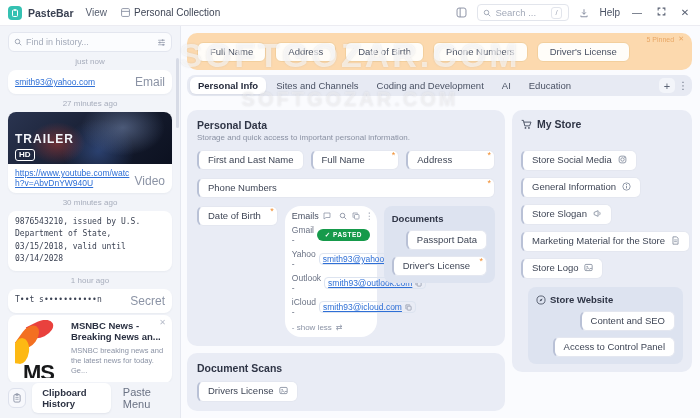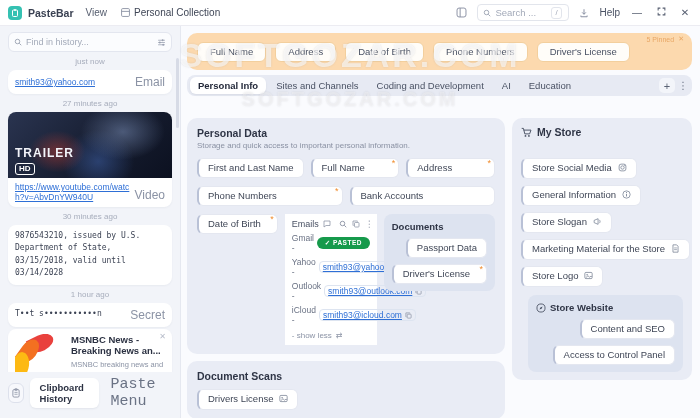--- a/index.html
+++ b/index.html
@@ -32,21 +32,21 @@
   .find-row input { flex:1; border:none; outline:none; background:transparent; font-size:9px; color:#5a6275; min-width:0; font-family:"Liberation Sans",sans-serif; }
   .find-row input::placeholder { color:#a3aab9; }
   .sb-scroll { flex:1; min-height:0; overflow:hidden; padding:0 8px 4px 8px; }
   .time { text-align:center; font-size:8px; color:#a7adbc; margin:5px 0 4px 0; }
   .card { background:#fff; border-radius:8px; padding:5px 7px; box-shadow:0 1px 2px rgba(40,50,80,.05); margin-bottom:2px; }
   .row-card { display:flex; align-items:center; justify-content:space-between; gap:4px; }
   .badge { font-size:12px; color:#8b93a5; flex:0 0 auto; }
   .sb-link { font-size:8.5px; color:#2e6fd6; text-decoration:underline; word-break:break-all; }
   .mono { font-family:"DejaVu Sans Mono", monospace; font-size:8px; line-height:1.55; color:#3c4354; }
   .video-card { padding:0; overflow:hidden; }
-  .thumb { height:66px; background:
+  .thumb { height:52px; background:
       radial-gradient(60px 40px at 70% 30%, rgba(120,140,180,.55), transparent 70%),
       radial-gradient(40px 30px at 30% 60%, rgba(190,60,50,.5), transparent 70%),
       radial-gradient(50px 44px at 55% 75%, rgba(70,110,190,.45), transparent 72%),
       linear-gradient(135deg,#2a3450 0%, #161d30 55%, #0c1120 100%);
       position:relative; }
   .thumb-title { position:absolute; left:7px; bottom:18px; color:#f2f4fa; font-weight:bold; font-size:12px; letter-spacing:1px; }
   .thumb-hd { position:absolute; left:7px; bottom:3px; color:#fff; font-weight:bold; font-size:8px; border:1.5px solid #fff; border-radius:3px; padding:0 3px; line-height:10px; }
   .vc-linkrow { display:flex; align-items:flex-end; justify-content:space-between; gap:4px; padding:4px 7px 5px 7px; }
   .news-card { position:relative; }
   .nb-close { position:absolute; top:3px; right:6px; font-size:8px; color:#b6bcc9; }
@@ -56,48 +56,48 @@
   .p1 { background:#e9413d; transform:rotate(64deg); left:18px; top:-4px; }
   .p2 { background:#f37021; transform:rotate(36deg); left:6px; top:4px; }
   .p3 { background:#fdb913; transform:rotate(8deg); left:-2px; top:18px; }
   .nb-ms { position:absolute; bottom:-8px; left:8px; font-weight:bold; font-size:22px; color:#17181a; letter-spacing:-1px; }
   .nb-title { font-size:9.5px; font-weight:bold; color:#2b3142; line-height:1.25; }
   .nb-desc { font-size:7.5px; color:#8b93a5; line-height:1.3; margin-top:3px; }
   .sb-thumbbar { position:absolute; right:1px; top:32px; width:3px; height:70px; border-radius:2px; background:#d7dbe6; }
   .sb-footer { flex:0 0 30px; display:flex; align-items:center; gap:6px; padding:0 8px 4px 8px; }
   .icon-btn { width:24px; height:20px; border:1px solid #dde1ec; border-radius:6px; background:#f7f8fc; display:flex; align-items:center; justify-content:center; color:#8a91a3; }
   .hist-btn { background:#fff; border-radius:6px; box-shadow:0 1px 2px rgba(40,50,80,.08); font-size:9.5px; font-weight:bold; color:#2b3142; padding:4px 10px; }
-  .pm-btn { font-size:15px; color:#6a7284; padding:4px 6px;font-family:Liberation Mono, monospace; }
+  .pm-btn { font-size:11px; color:#6a7284; padding:4px 6px; }
 
   
   .main { flex:1; background:#fafbfe; min-width:0; overflow:hidden; display:flex; flex-direction:column; }
   .pinned { margin:7px 8px 0 6px; background:#fcd9ae; border-radius:10px; padding:9px 10px 8px 10px; display:flex; gap:9px; position:relative; flex:0 0 auto; }
   .pin-pill { background:#fffdf9; border:1px solid #f3cf9d; border-radius:6px; font-size:9.5px; color:#4a5264; padding:3px 12px; line-height:12px; }
   .pinned-meta { position:absolute; top:2px; right:8px; font-size:7px; color:#e8a765; display:flex; gap:4px; align-items:center; }
-  .tabbar { margin:5px 8px 16px 6px; background:#e7eaf3; border-radius:8px; padding:2px 3px; display:flex; align-items:center; gap:2px; flex:0 0 auto; }
+  .tabbar { margin:5px 8px 8px 6px; background:#e7eaf3; border-radius:8px; padding:2px 3px; display:flex; align-items:center; gap:2px; flex:0 0 auto; }
   .tab { font-size:9.5px; color:#4a5264; padding:3px 8px; border-radius:6px; }
   .tab.active { background:#fff; font-weight:bold; color:#23293a; box-shadow:0 1px 2px rgba(40,50,80,.08); }
   .tab-sp { flex:1; }
   .tab-plus { background:#f3f5fa; border-radius:5px; width:16px; height:15px; display:flex; align-items:center; justify-content:center; font-size:11px; color:#5a6275; }
   .tab-kebab { font-size:10px; color:#6a7284; width:12px; text-align:center; }
 
   .cols { display:flex; gap:7px; margin:6px 8px 0 6px; align-items:flex-start; }
   .col-l { flex:1; min-width:0; }
   .col-r { width:180px; flex:0 0 180px; }
   .panel { background:#e9ecf5; border-radius:10px; padding:9px 10px; }
   .panel h3 { font-size:10.5px; color:#2f3546; }
   .panel .sub { font-size:8px; color:#8a91a3; margin-top:2px; }
   .btn-row { display:flex; gap:7px; margin-top:8px; }
   .clip-btn { position:relative; background:#fff; border:1px solid #e4e7f0; border-left:2px solid #b9c1d6; border-radius:6px; font-size:9.5px; color:#3f4656; padding:3px 9px; line-height:12px; white-space:nowrap; }
   .clip-btn .ic { margin-left:6px; color:#7b8496; vertical-align:-1px; display:inline-block; }
   .grow { flex:1; text-align:left; }
   .pin-star { position:absolute; top:0; right:3px; color:#f08c2d; font-size:9px; line-height:9px; }
   .row3 { display:flex; gap:7px; margin-top:8px; align-items:flex-start; }
 
-  .emails-board { background:#fff; border-radius:0; padding:5px 7px; flex:1; min-width:0; }
+  .emails-board { background:#fff; border-radius:16px; padding:5px 7px; flex:1; min-width:0; }
   .eb-head { display:flex; align-items:center; gap:4px; font-size:9px; color:#4a5264; }
   .eb-head .sp { flex:1; }
   .eb-head .hic { color:#8a91a3; display:flex; gap:5px; align-items:center; }
   .eb-row { display:flex; align-items:center; gap:3px; margin-top:4px; font-size:8.5px; color:#6a7284; }
   .pasted { background:#169a4b; color:#fff; font-weight:bold; font-size:6.5px; letter-spacing:.5px; border-radius:7px; padding:2px 0; width:96px; text-align:center; }
   .email-pill { display:flex; align-items:center; gap:3px; border:1px solid #dde4f0; border-radius:4px; padding:0 3px; }
   .email-link { color:#2e6fd6; text-decoration:underline; font-size:8.5px; white-space:nowrap; }
   .copy-ic { color:#8a91a3; display:flex; }
   .eb-foot { margin-top:6px; font-size:8px; color:#8b93a5; display:flex; align-items:center; gap:4px; }
 
@@ -287,21 +287,20 @@
           <div class="panel">
             <h3>Personal Data</h3>
             <div class="sub">Storage and quick access to important personal information.</div>
             <div class="btn-row">
               <span class="clip-btn grow">First and Last Name</span>
               <span class="clip-btn grow"><span>Full Name</span><span class="pin-star">*</span></span>
               <span class="clip-btn grow"><span>Address</span><span class="pin-star">*</span></span>
             </div>
             <div class="btn-row">
               <span class="clip-btn grow"><span>Phone Numbers</span><span class="pin-star">*</span></span>
-              <span class="clip-btn grow">Bank Accounts</span>
             </div>
             <div class="row3">
               <span class="clip-btn" style="padding-right:16px;"><span>Date of Birth</span><span class="pin-star">*</span></span>
 
               <div class="emails-board">
                 <div class="eb-head">
                   <span>Emails</span>
                   <span style="color:#8a91a3;display:flex;">
                     <svg width="8" height="8" viewBox="0 0 16 16">
                         <path d="M2 2 H14 V11 H6 L2 14 Z" fill="none" stroke="currentColor" stroke-width="1.5"></path>

